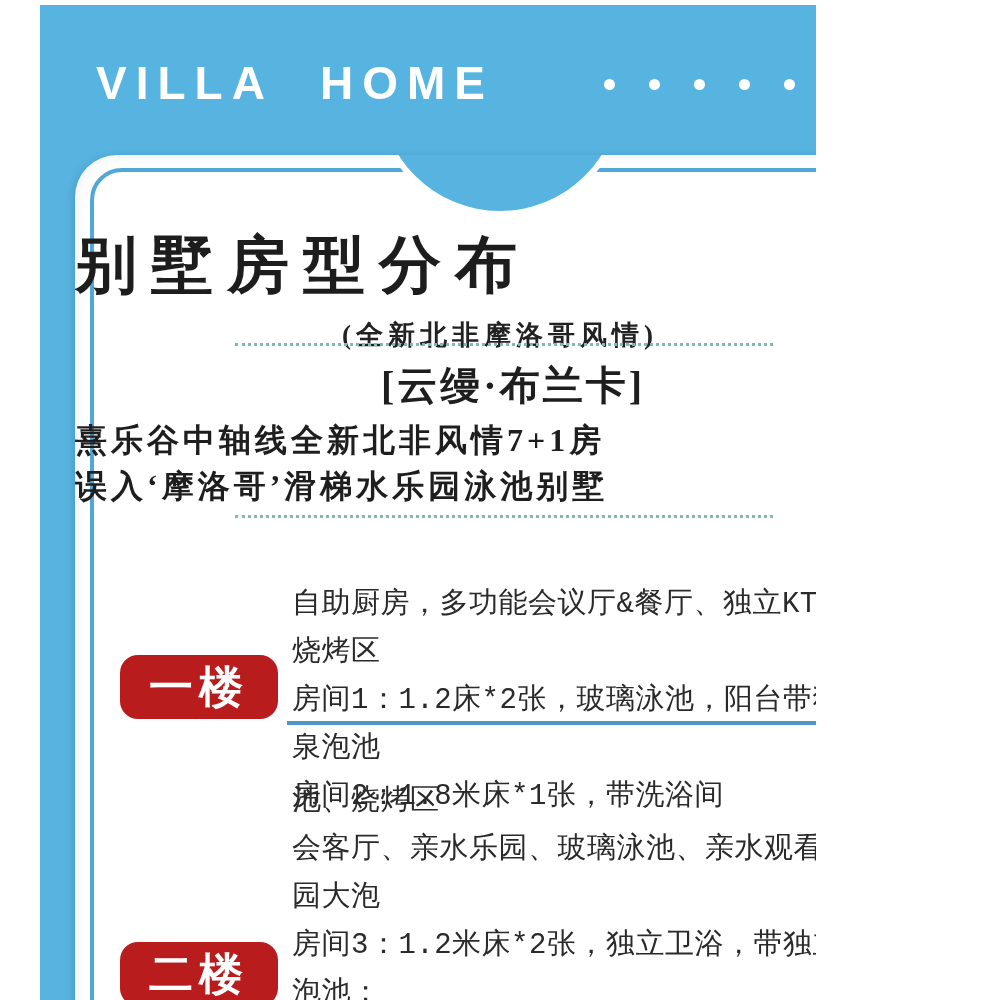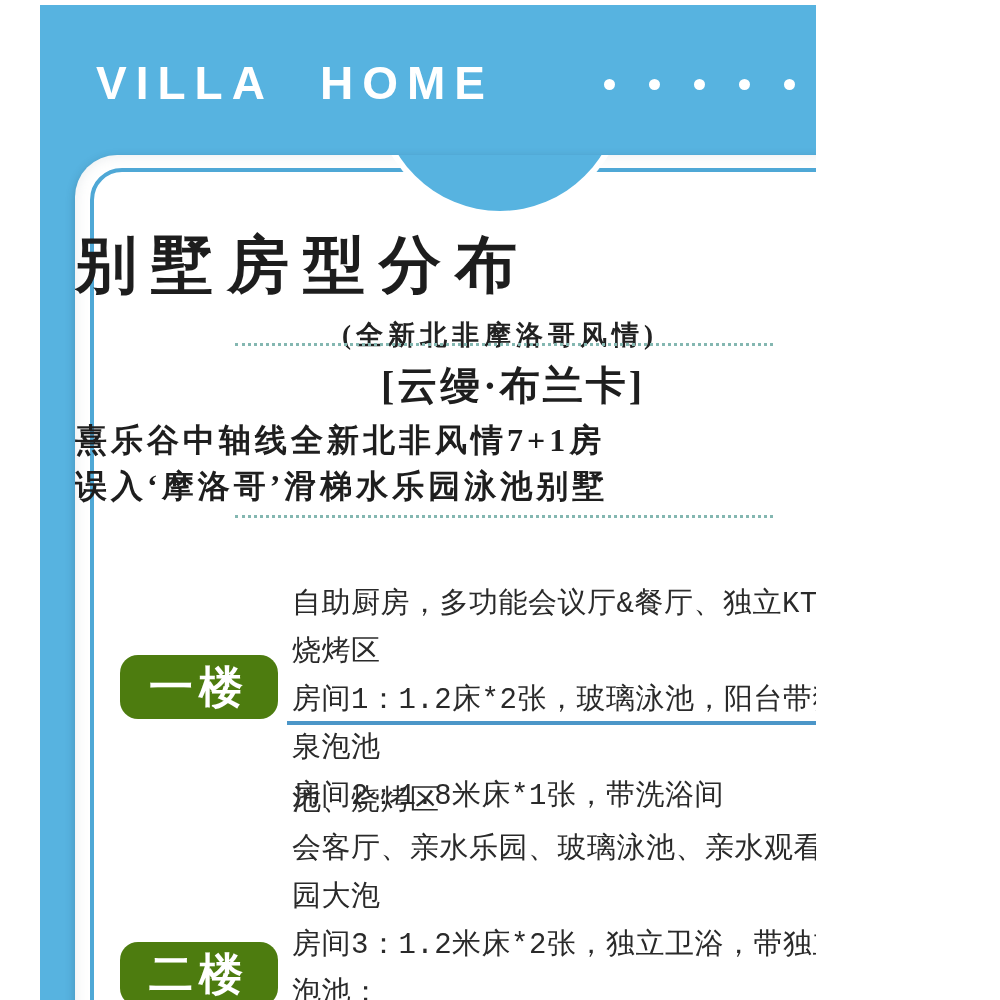--- a/index.html
+++ b/index.html
@@ -147,21 +147,21 @@
     letter-spacing: 0.5px;
   }
   .floor1-text { top: 426px; }
   .floor2-text { top: 623px; }
 
   .floor-badge {
     position: absolute;
     left: 45px;
     width: 158px; height: 64px;
     border-radius: 18px;
-    background: #4d7c0f;
+    background: #b91c1c;
     color: #ffffff;
     font-size: 44px;
     font-weight: 700;
     letter-spacing: 6px;
     display: flex;
     align-items: center;
     justify-content: center;
     font-family: "Liberation Sans", sans-serif;
   }
   .badge-floor1 { top: 500px; }

